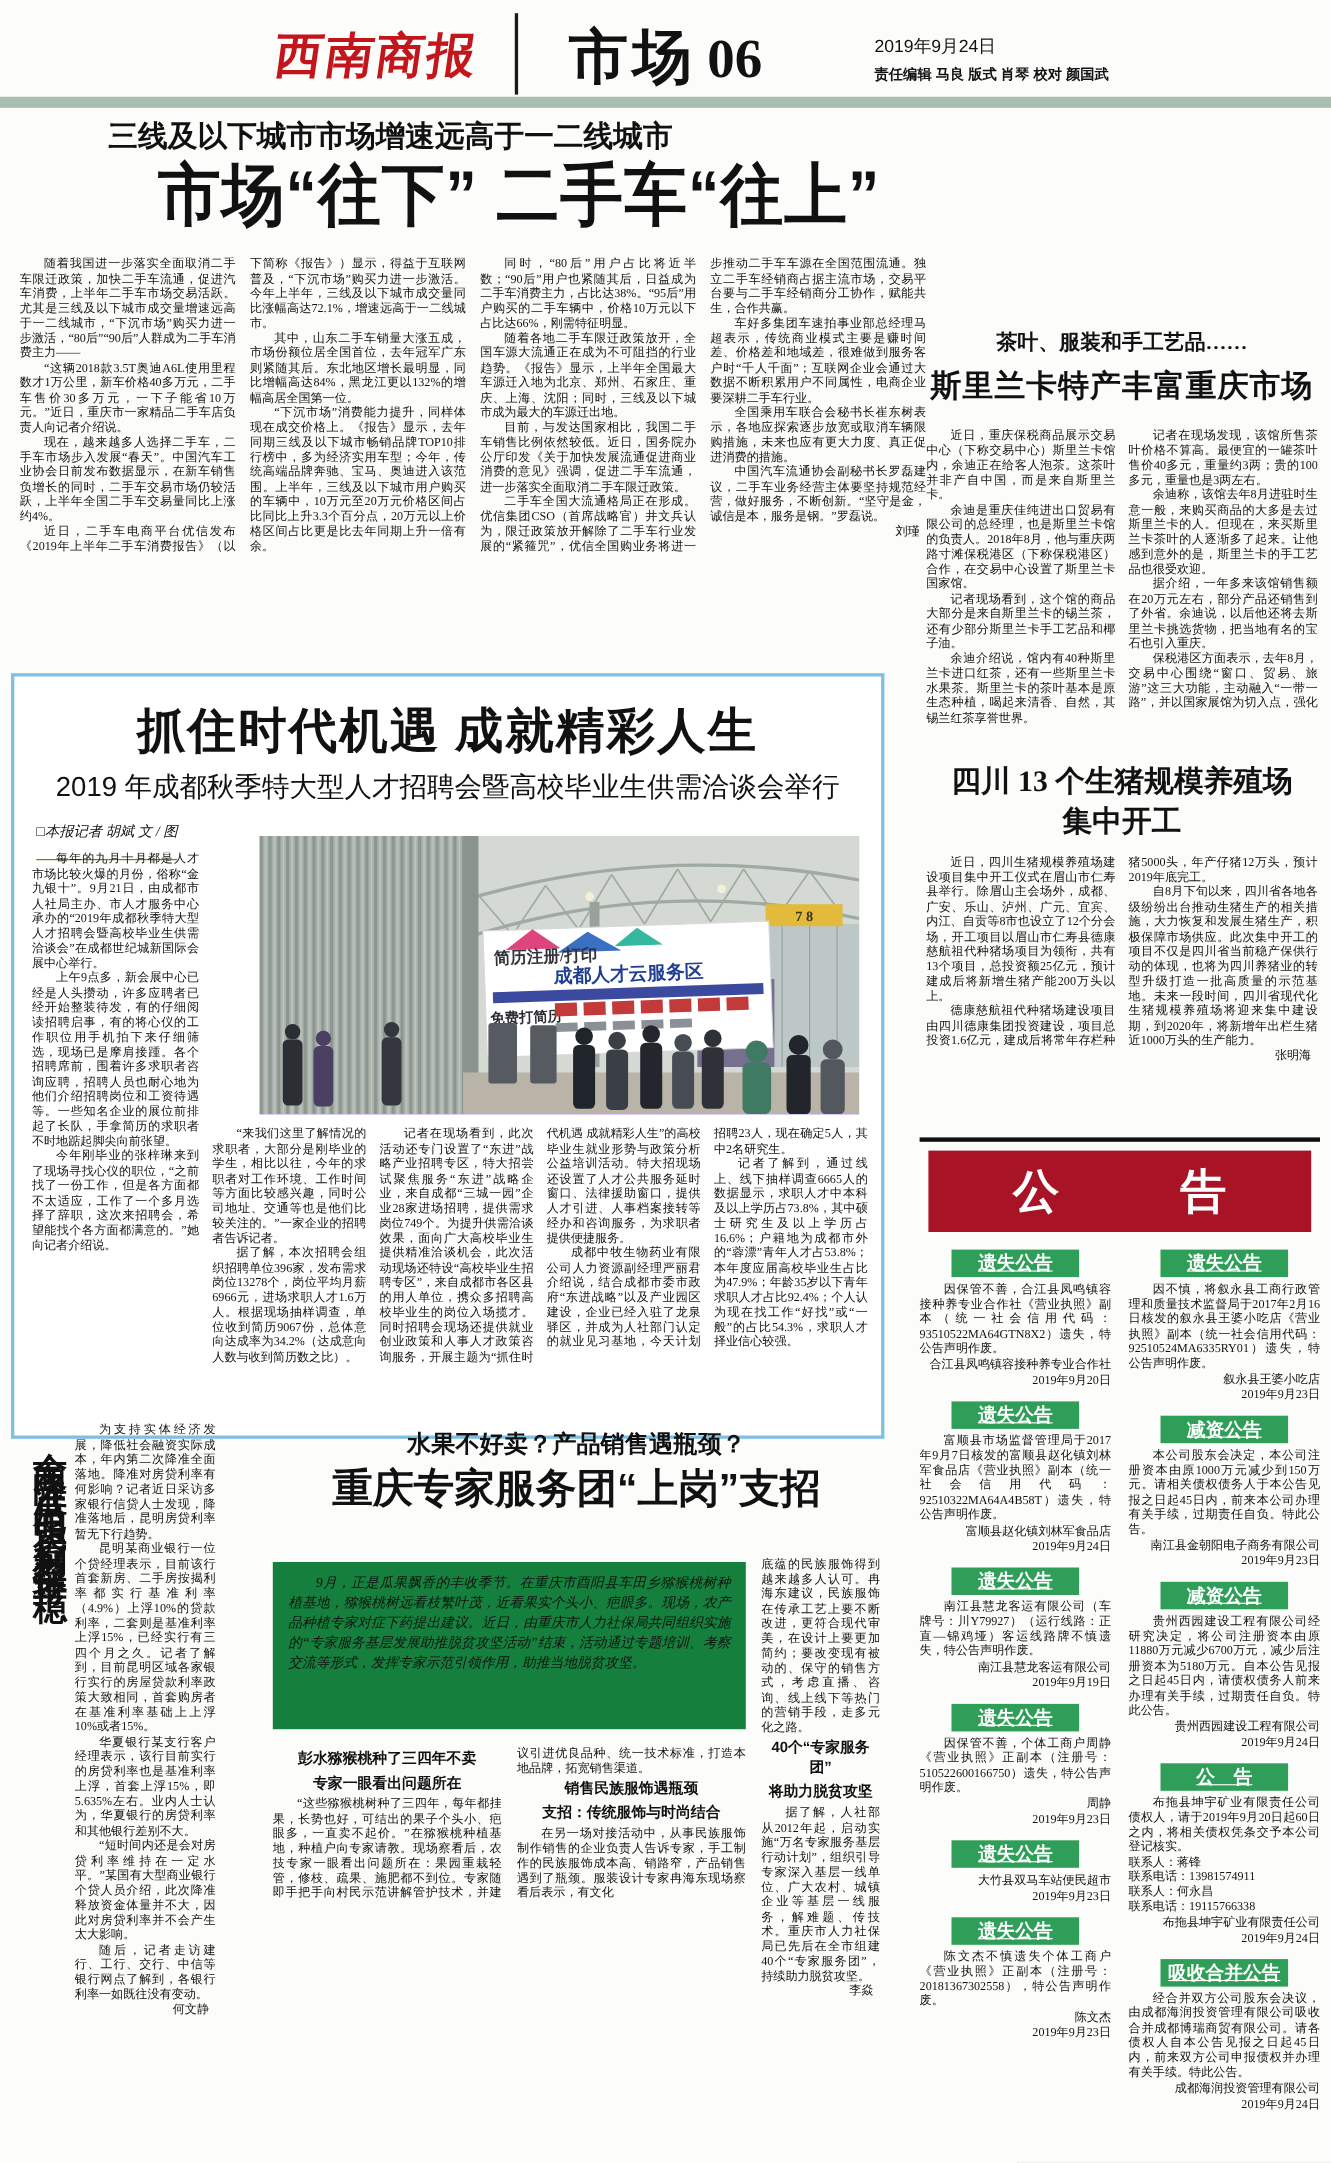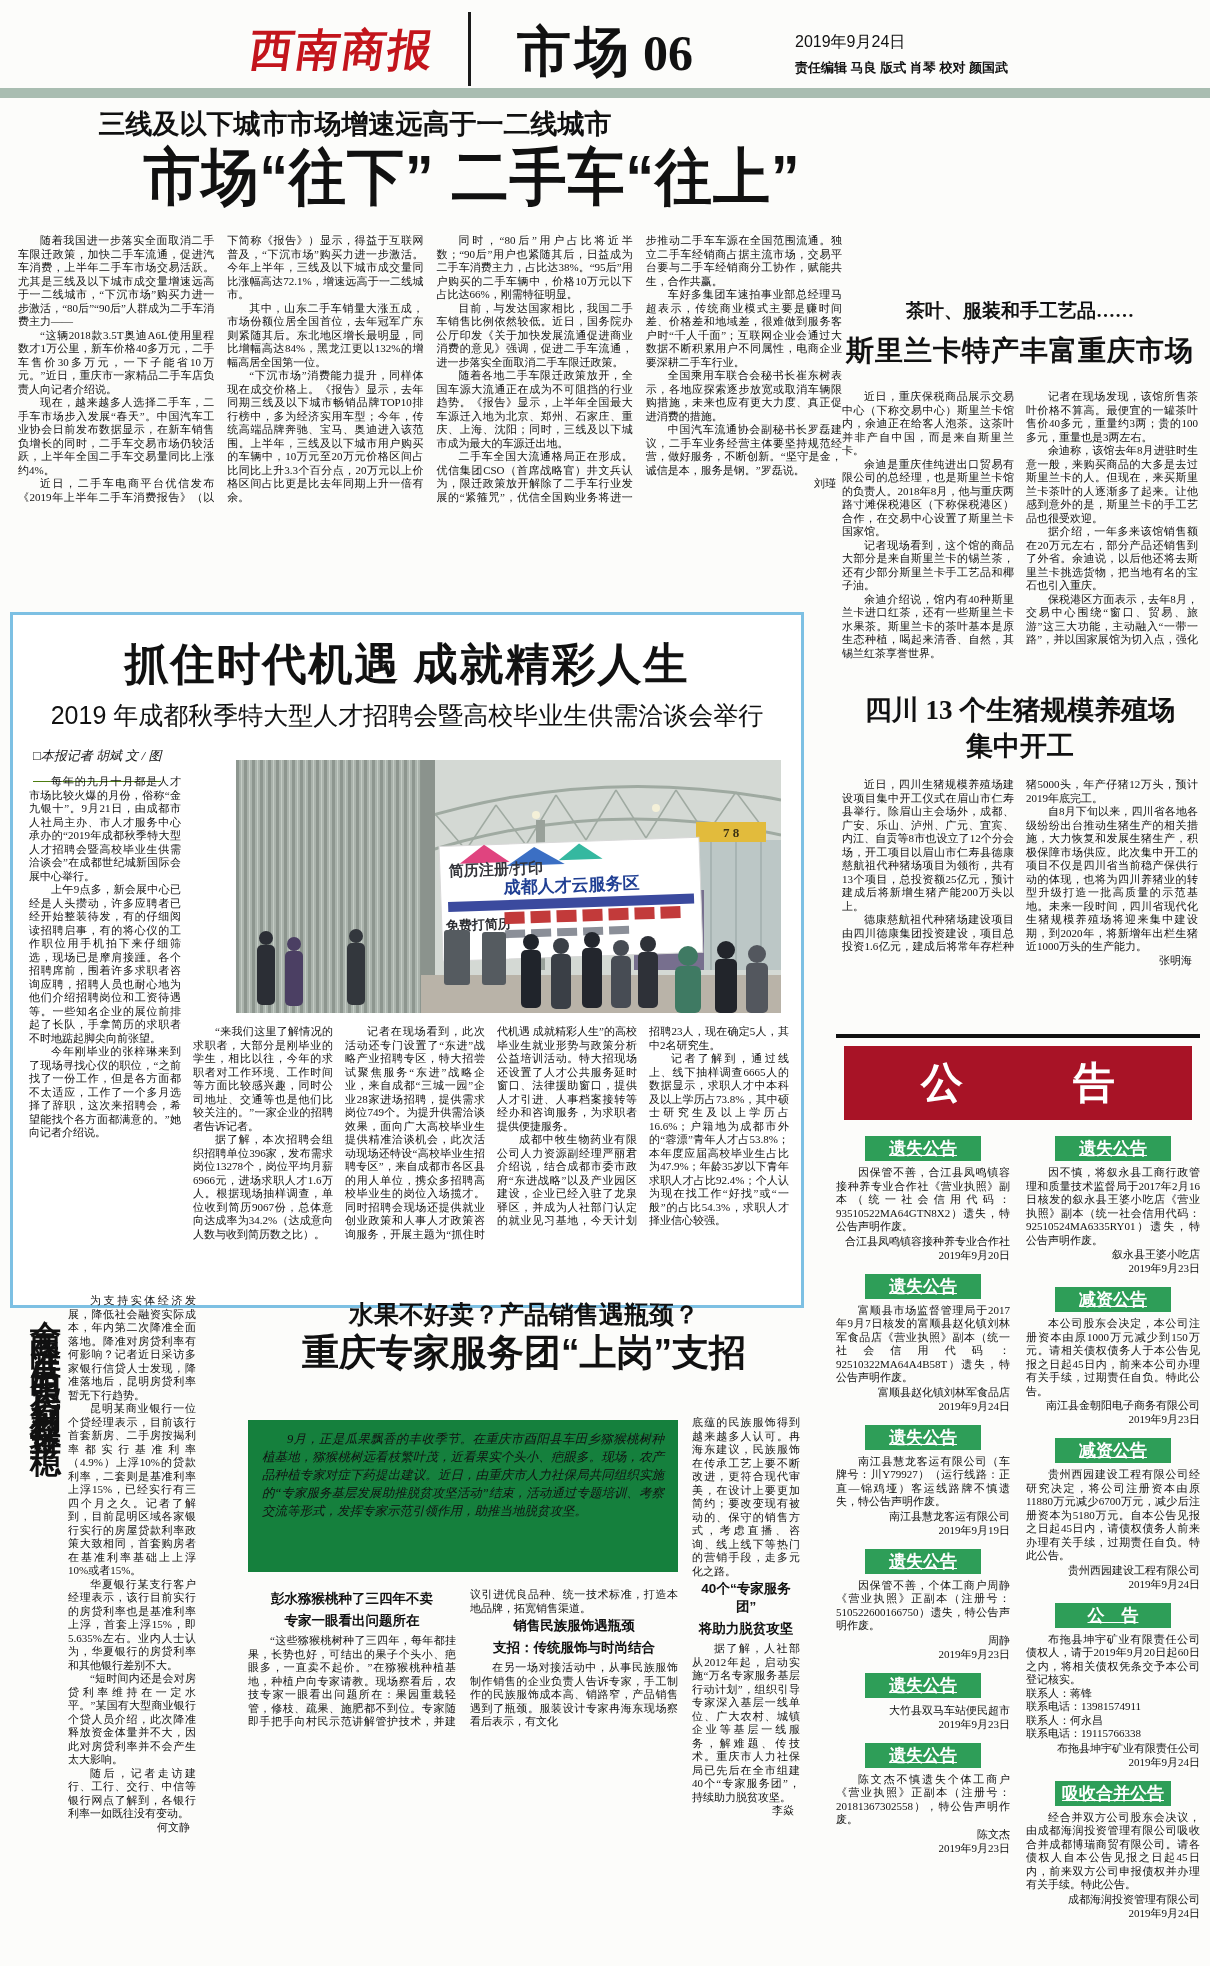--- a/index.html
+++ b/index.html
@@ -62,21 +62,21 @@
         text-align:center;font-size:17px;font-weight:bold;padding:1px 0;
         font-family:"Liberation Sans",sans-serif;text-decoration:underline;}
   .notice-body{font-size:11px;line-height:13.5px;text-align:justify;white-space:pre-line;text-indent:2em;}
   .notice-sign{font-size:11px;line-height:14px;text-align:right;}
   
   .km-vhead{left:20px;top:1296px;width:46px;height:660px;writing-mode:vertical-rl;
         text-orientation:upright;font-size:31px;font-weight:900;letter-spacing:9px;}
   .km-body{left:68px;top:1294px;width:128px;height:664px;overflow:hidden;}
   
   .ex-box{left:248px;top:1298px;width:552px;height:662px;}
-  .ex-kicker{position:absolute;left:0;top:0;width:100%;text-align:center;font-weight:bold;font-size:25px;}
+  .ex-kicker{position:absolute;left:0;top:0;width:100%;text-align:center;font-weight:bold;font-size:22px;}
   .ex-hl{position:absolute;left:0;top:30px;width:100%;text-align:center;font-weight:900;font-size:37px;
         font-family:"Liberation Sans",sans-serif;}
   .ex-intro{position:absolute;left:0;top:122px;width:402px;height:132px;background:#15803d;
         padding:10px 14px;font-size:12.5px;line-height:18px;font-style:italic;text-align:justify;overflow:hidden;}
   .ex-colc{position:absolute;left:444px;top:118px;width:108px;height:540px;overflow:hidden;}
   .ex-below{position:absolute;left:0;top:290px;width:430px;height:370px;column-count:2;column-gap:14px;overflow:hidden;}
   .subhead{font-weight:900;text-align:center;font-size:13.5px;line-height:18px;margin:2px 0 4px 0;
         font-family:"Liberation Sans",sans-serif;}
   .no-indent{text-indent:0;}
 </style>
@@ -99,22 +99,22 @@
   <div class="abs a1-kicker">三线及以下城市市场增速远高于一二线城市</div>
   <div class="abs a1-headline">市场“往下” 二手车“往上”</div>
   <div class="abs a1-body body-txt just">
     <p>随着我国进一步落实全面取消二手车限迁政策，加快二手车流通，促进汽车消费，上半年二手车市场交易活跃。尤其是三线及以下城市成交量增速远高于一二线城市，“下沉市场”购买力进一步激活，“80后”“90后”人群成为二手车消费主力——</p>
     <p>“这辆2018款3.5T奥迪A6L使用里程数才1万公里，新车价格40多万元，二手车售价30多万元，一下子能省10万元。”近日，重庆市一家精品二手车店负责人向记者介绍说。</p>
     <p>现在，越来越多人选择二手车，二手车市场步入发展“春天”。中国汽车工业协会日前发布数据显示，在新车销售负增长的同时，二手车交易市场仍较活跃，上半年全国二手车交易量同比上涨约4%。</p>
     <p>近日，二手车电商平台优信发布《2019年上半年二手车消费报告》（以下简称《报告》）显示，得益于互联网普及，“下沉市场”购买力进一步激活。今年上半年，三线及以下城市成交量同比涨幅高达72.1%，增速远高于一二线城市。</p>
     <p>其中，山东二手车销量大涨五成，市场份额位居全国首位，去年冠军广东则紧随其后。东北地区增长最明显，同比增幅高达84%，黑龙江更以132%的增幅高居全国第一位。</p>
     <p>“下沉市场”消费能力提升，同样体现在成交价格上。《报告》显示，去年同期三线及以下城市畅销品牌TOP10排行榜中，多为经济实用车型；今年，传统高端品牌奔驰、宝马、奥迪进入该范围。上半年，三线及以下城市用户购买的车辆中，10万元至20万元价格区间占比同比上升3.3个百分点，20万元以上价格区间占比更是比去年同期上升一倍有余。</p>
     <p>同时，“80后”用户占比将近半数；“90后”用户也紧随其后，日益成为二手车消费主力，占比达38%。“95后”用户购买的二手车辆中，价格10万元以下占比达66%，刚需特征明显。</p>
+    <p>随着各地二手车限迁政策放开，全国车源大流通正在成为不可阻挡的行业趋势。《报告》显示，上半年全国最大车源迁入地为北京、郑州、石家庄、重庆、上海、沈阳；同时，三线及以下城市成为最大的车源迁出地。</p>
     <p>目前，与发达国家相比，我国二手车销售比例依然较低。近日，国务院办公厅印发《关于加快发展流通促进商业消费的意见》强调，促进二手车流通，进一步落实全面取消二手车限迁政策。</p>
-    <p>随着各地二手车限迁政策放开，全国车源大流通正在成为不可阻挡的行业趋势。《报告》显示，上半年全国最大车源迁入地为北京、郑州、石家庄、重庆、上海、沈阳；同时，三线及以下城市成为最大的车源迁出地。</p>
     <p>二手车全国大流通格局正在形成。优信集团CSO（首席战略官）井文兵认为，限迁政策放开解除了二手车行业发展的“紧箍咒”，优信全国购业务将进一步推动二手车车源在全国范围流通。独立二手车经销商占据主流市场，交易平台要与二手车经销商分工协作，赋能共生，合作共赢。</p>
     <p>车好多集团车速拍事业部总经理马超表示，传统商业模式主要是赚时间差、价格差和地域差，很难做到服务客户时“千人千面”；互联网企业会通过大数据不断积累用户不同属性，电商企业要深耕二手车行业。</p>
     <p>全国乘用车联合会秘书长崔东树表示，各地应探索逐步放宽或取消车辆限购措施，未来也应有更大力度、真正促进消费的措施。</p>
     <p>中国汽车流通协会副秘书长罗磊建议，二手车业务经营主体要坚持规范经营，做好服务，不断创新。“坚守是金，诚信是本，服务是钢。”罗磊说。</p>
     <p class="sign">刘瑾</p>
   </div>
 
   <div class="abs sl-box">
     <div class="sl-kicker">茶叶、服装和手工艺品……</div>
     <div class="sl-title">斯里兰卡特产丰富重庆市场</div>

